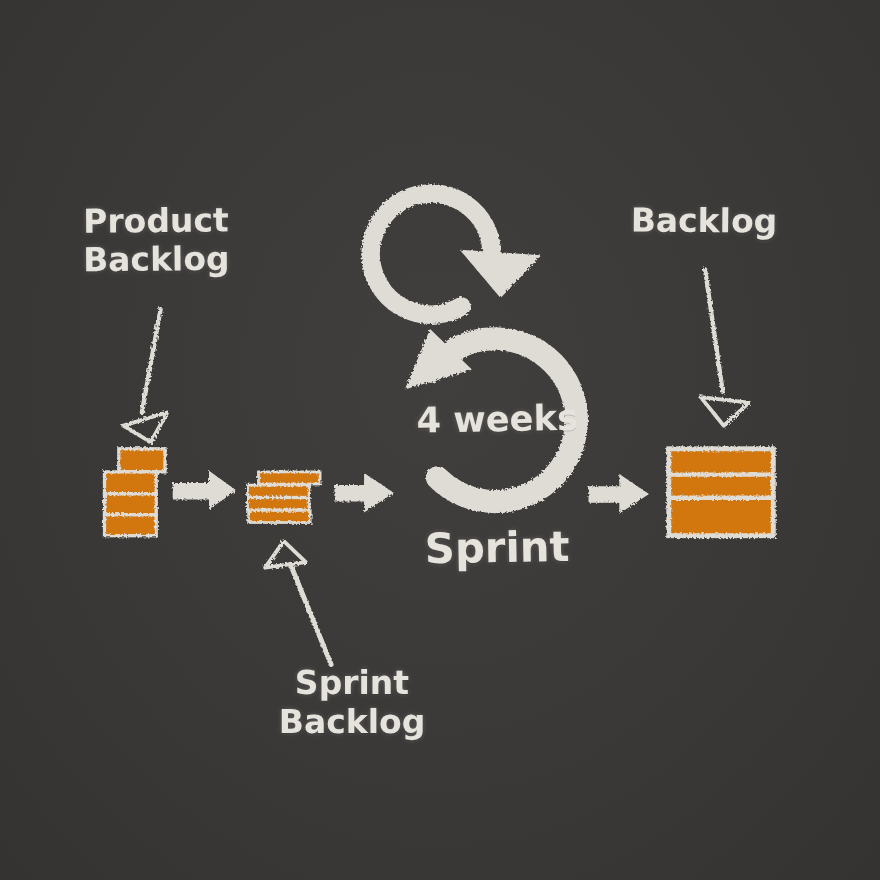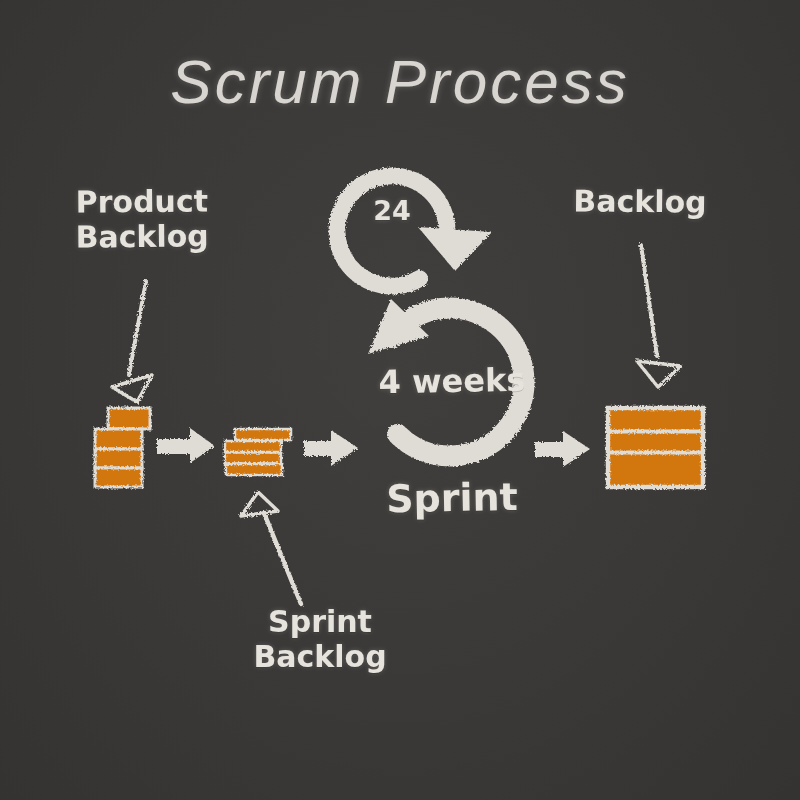--- a/index.html
+++ b/index.html
@@ -98,29 +98,27 @@
 
       <g>
         <rect class="or-brick" stroke-width="4.5" x="608" y="408" width="95" height="79"></rect>
         <line class="ck-stroke" stroke-width="4" x1="611" y1="431.5" x2="700" y2="431.5"></line>
         <line class="ck-stroke" stroke-width="4" x1="611" y1="452.5" x2="700" y2="452.5"></line>
       </g>
 
     </g>
   </svg>
 
-  <div class="title">Scrum Process</div>
 
   <div class="txt lbl-product">
     <span class="line">Product</span>
     <span class="line">Backlog</span>
   </div>
 
   <div class="txt lbl-24hours">
-    <span class="line">24</span>
   </div>
 
   <div class="txt lbl-4weeks">4 weeks</div>
 
   <div class="txt lbl-sprint">Sprint</div>
 
   <div class="txt lbl-backlog-right">Backlog</div>
 
   <div class="txt lbl-sprint-backlog">
     <span class="line">Sprint</span>

